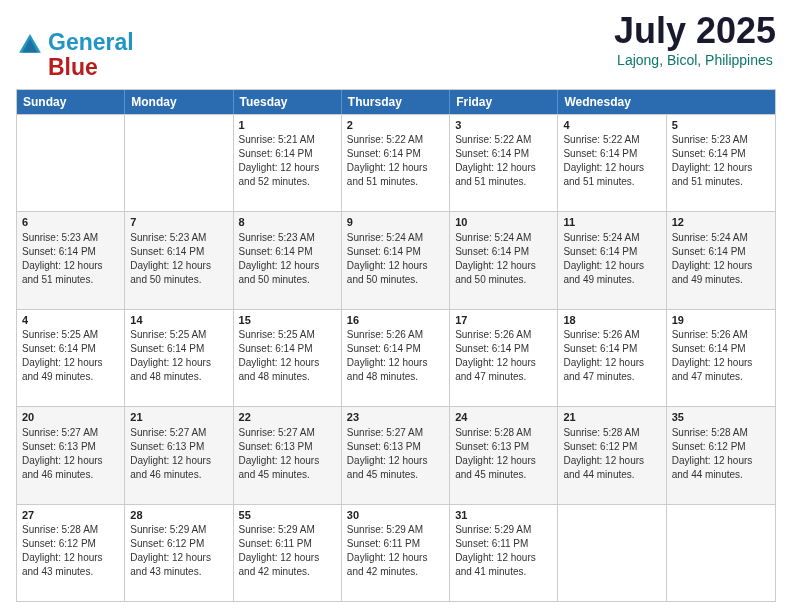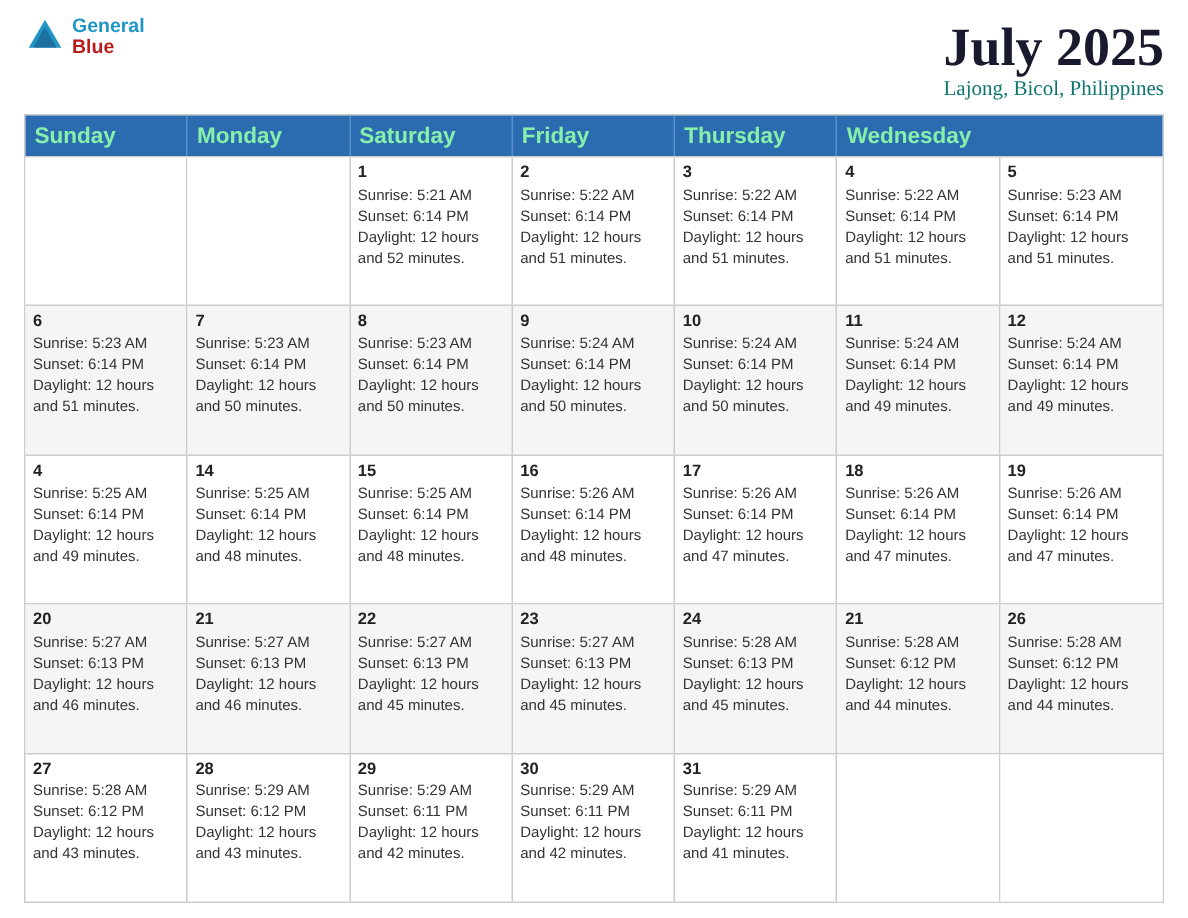--- a/index.html
+++ b/index.html
@@ -22,35 +22,35 @@
       justify-content: space-between;
       align-items: flex-start;
       margin-bottom: 8px;
     }
     .logo {
       display: flex;
       align-items: center;
       gap: 4px;
     }
     .logo-text {
-      font-size: 13px;
+      font-size: 23px;
       font-weight: bold;
       color: #1a3a6b;
       line-height: 1.1;
+      margin-top: 20px;
     }
     .logo-text span {
       color: #2196c4;
     }
     .logo-icon {
       width: 28px;
       height: 28px;
     }
     .title-block {
-      text-align: right;
-      font-family: Liberation Serif, serif;
+      text-align: center;
     }
     .month-title {
       font-size: 36px;
       font-weight: bold;
       color: #1a1a2e;
     }
     .location {
       font-size: 14px;
       color: #0f766e;
     }
@@ -59,22 +59,22 @@
       display: flex;
       flex-direction: column;
       border: 1px solid #ccc;
     }
     .cal-header {
       display: grid;
       grid-template-columns: repeat(7, 1fr);
       background: #2b6cb0;
     }
     .cal-header-cell {
-      color: #86efac;
-      font-size: 15px;
+      color: #ffffff;
+      font-size: 12px;
       font-weight: bold;
       padding: 5px 6px;
       text-align: left;
       border-right: 1px solid #5a90d0;
     }
     .cal-header-cell:last-child { border-right: none; }
     .cal-body {
       flex: 1;
       display: flex;
       flex-direction: column;
@@ -126,23 +126,23 @@
     <div class="title-block">
       <div class="month-title">July 2025</div>
       <div class="location">Lajong, Bicol, Philippines</div>
     </div>
   </div>
 
   <div class="calendar">
     <div class="cal-header">
       <div class="cal-header-cell">Sunday</div>
       <div class="cal-header-cell">Monday</div>
-      <div class="cal-header-cell">Saturday</div>
+      <div class="cal-header-cell">Tuesday</div>
+      <div class="cal-header-cell">Thursday</div>
       <div class="cal-header-cell">Friday</div>
-      <div class="cal-header-cell">Thursday</div>
       <div class="cal-header-cell">Wednesday</div>
     </div>
     <div class="cal-body" id="cal-body">
     <div class="cal-row">
           <div class="cal-cell empty"></div>
           <div class="cal-cell empty"></div>
           <div class="cal-cell">
             <span class="day-num">1</span>
             <div class="cell-info">Sunrise: 5:21 AM<br>Sunset: 6:14 PM<br>Daylight: 12 hours and 52 minutes.</div>
           </div>
@@ -242,35 +242,35 @@
           </div>
           <div class="cal-cell shaded">
             <span class="day-num">24</span>
             <div class="cell-info">Sunrise: 5:28 AM<br>Sunset: 6:13 PM<br>Daylight: 12 hours and 45 minutes.</div>
           </div>
           <div class="cal-cell shaded">
             <span class="day-num">21</span>
             <div class="cell-info">Sunrise: 5:28 AM<br>Sunset: 6:12 PM<br>Daylight: 12 hours and 44 minutes.</div>
           </div>
           <div class="cal-cell shaded">
-            <span class="day-num">26</span>
+            <span class="day-num">35</span>
             <div class="cell-info">Sunrise: 5:28 AM<br>Sunset: 6:12 PM<br>Daylight: 12 hours and 44 minutes.</div>
           </div>
         </div>
         <div class="cal-row">
           <div class="cal-cell">
             <span class="day-num">27</span>
             <div class="cell-info">Sunrise: 5:28 AM<br>Sunset: 6:12 PM<br>Daylight: 12 hours and 43 minutes.</div>
           </div>
           <div class="cal-cell">
             <span class="day-num">28</span>
             <div class="cell-info">Sunrise: 5:29 AM<br>Sunset: 6:12 PM<br>Daylight: 12 hours and 43 minutes.</div>
           </div>
           <div class="cal-cell">
-            <span class="day-num">29</span>
+            <span class="day-num">55</span>
             <div class="cell-info">Sunrise: 5:29 AM<br>Sunset: 6:11 PM<br>Daylight: 12 hours and 42 minutes.</div>
           </div>
           <div class="cal-cell">
             <span class="day-num">30</span>
             <div class="cell-info">Sunrise: 5:29 AM<br>Sunset: 6:11 PM<br>Daylight: 12 hours and 42 minutes.</div>
           </div>
           <div class="cal-cell">
             <span class="day-num">31</span>
             <div class="cell-info">Sunrise: 5:29 AM<br>Sunset: 6:11 PM<br>Daylight: 12 hours and 41 minutes.</div>
           </div>

